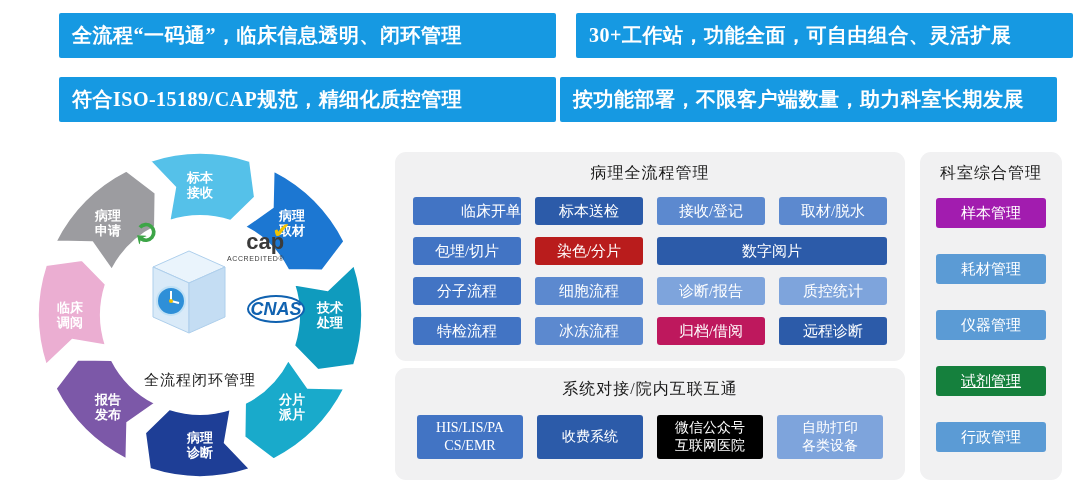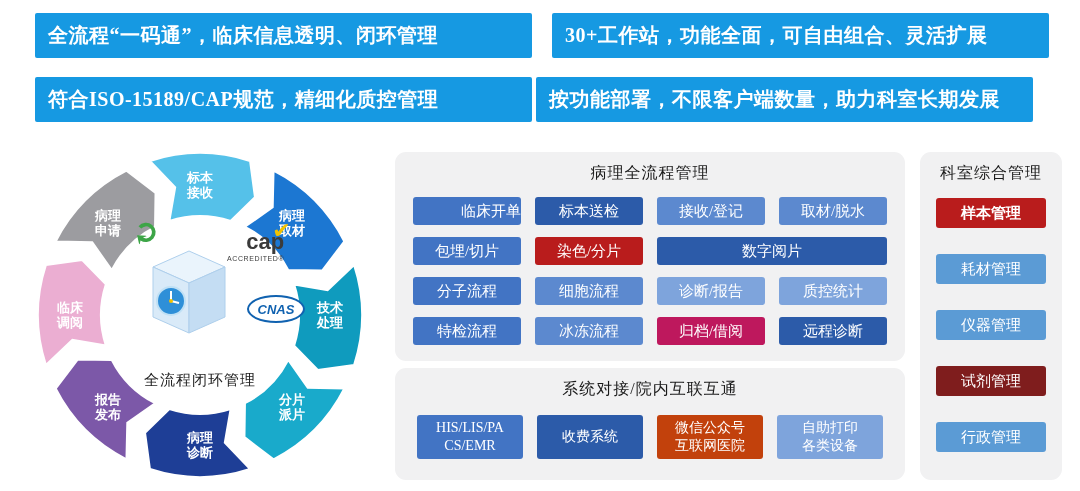--- a/index.html
+++ b/index.html
@@ -4,21 +4,21 @@
 <style>
   html,body{margin:0;padding:0;background:#ffffff;}
   .stage{
     position:relative;width:1080px;height:491px;background:#ffffff;overflow:hidden;
     font-family:"Liberation Serif","DejaVu Serif",serif;
   }
   
   .banner{
     position:absolute;width:497px;height:45px;background:#1699E2;color:#fff;
     font-weight:bold;font-size:20px;display:flex;align-items:center;
-    padding-left:13px;box-sizing:border-box;border-radius:2px;letter-spacing:0.5px;
+    padding-left:13px;box-sizing:border-box;border-radius:2px;letter-spacing:0.5px;margin-left:24px;
   }
   #banner-1{left:35px;top:13px;}
   #banner-2{left:552px;top:13px;}
   #banner-3{left:35px;top:77px;}
   #banner-4{left:536px;top:77px;}
 
   
   .panel{position:absolute;background:#F1F1F2;border-radius:11px;}
   #process-panel{left:395px;top:152px;width:510px;height:209px;}
   #interconnect-panel{left:395px;top:368px;width:510px;height:112px;}
@@ -41,21 +41,21 @@
   .seg-label{fill:#ffffff;font-size:13px;font-weight:bold;font-family:"Liberation Serif","DejaVu Serif",serif;}
   .center-item{position:absolute;}
   #cycle-arrow{left:106px;top:68px;font-size:34px;color:#3DA547;font-weight:bold;transform:rotate(265deg);}
   #cap-logo{left:202px;top:86px;text-align:right;line-height:1;font-family:"Liberation Sans","DejaVu Sans",sans-serif;}
   #cap-word-row{position:relative;display:inline-block;}
   #cap-word{font-size:22px;font-weight:bold;color:#3b3b3b;}
   #cap-check{position:absolute;left:26px;top:-11px;color:#F2C200;font-size:22px;}
   #cap-sub{font-size:7px;color:#3b3b3b;letter-spacing:0.6px;margin-top:2px;}
   #cnas-logo{left:222px;top:150px;width:58px;height:28px;border:2px solid #1062B0;border-radius:50%;
              background:#fff;display:flex;align-items:center;justify-content:center;
-             font-style:italic;font-weight:bold;font-size:13px;color:#1062B0;box-sizing:border-box;
+             font-style:italic;font-weight:bold;font-size:18px;color:#1062B0;box-sizing:border-box;
              font-family:"Liberation Sans","DejaVu Sans",sans-serif;}
   #cube{left:122px;top:100px;width:85px;height:95px;}
   #center-label{left:0;top:226px;width:100%;text-align:center;font-size:15px;color:#222;letter-spacing:1px;}
 </style>
 </head>
 <body>
 
 <div class="stage">
 
   <div class="banner" id="banner-1">全流程“一码通”，临床信息透明、闭环管理</div>
@@ -133,35 +133,35 @@
   <div class="panel" id="interconnect-panel">
     <div class="panel-title">系统对接/院内互联互通</div>
     <div id="interconnect-grid">
         <div class="ibtn" style="background: rgb(66, 116, 196);">
           <div>HIS/LIS/PA</div>
           <div>CS/EMR</div>
         </div>
         <div class="ibtn" style="background: rgb(44, 91, 169);">
           <div>收费系统</div>
         </div>
-        <div class="ibtn" style="background: #c2410c;">
+        <div class="ibtn" style="background: #000000;">
           <div>微信公众号</div>
           <div>互联网医院</div>
         </div>
         <div class="ibtn" style="background: rgb(126, 164, 220);">
           <div>自助打印</div>
           <div>各类设备</div>
         </div>
       </div>
   </div>
 
   <div class="panel" id="dept-panel">
     <div class="panel-title">科室综合管理</div>
     <div id="dept-list">
-        <div class="dbtn" style="background: #b91c1c; font-weight: bold;">样本管理</div>
+        <div class="dbtn" style="background: #a21caf;">样本管理</div>
         <div class="dbtn" style="background: rgb(91, 155, 213);">耗材管理</div>
         <div class="dbtn" style="background: rgb(91, 155, 213);">仪器管理</div>
-        <div class="dbtn" style="background: #7f1d1d;">试剂管理</div>
+        <div class="dbtn" style="background: #15803d; text-decoration: underline;">试剂管理</div>
         <div class="dbtn" style="background: rgb(91, 155, 213);">行政管理</div>
       </div>
   </div>
 
 </div>
 
 </body></html>

